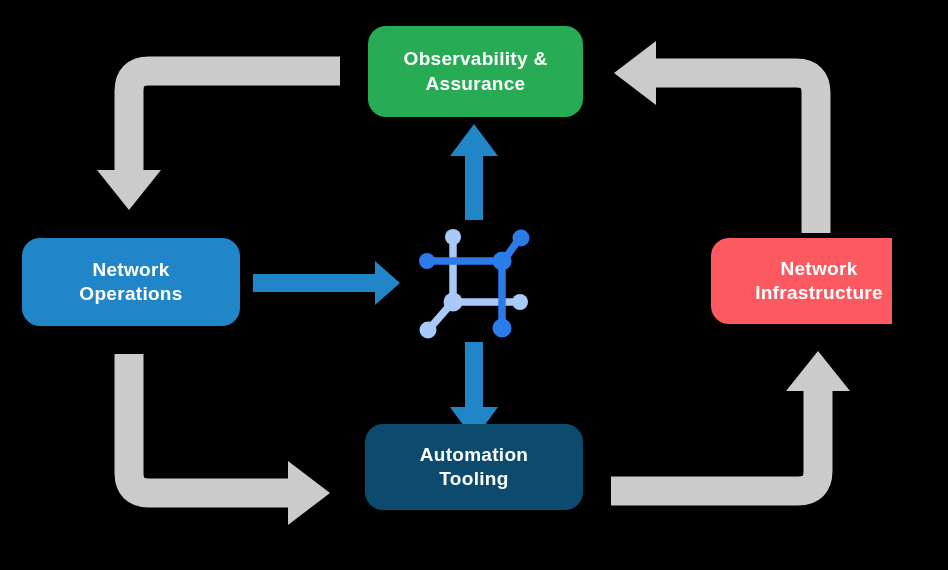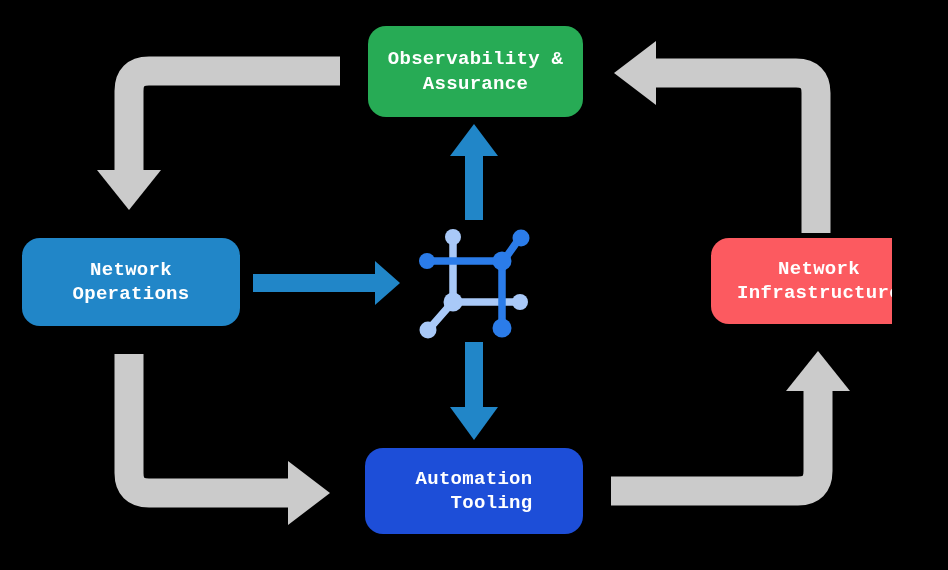--- a/index.html
+++ b/index.html
@@ -1,40 +1,40 @@
 <!DOCTYPE html>
 <html><head>
 <meta charset="utf-8">
 <style>
   html,body{margin:0;padding:0;background:#000;}
   .canvas{
     position:relative;
     width:892px;height:570px;
     background:#000000;
     overflow:hidden;
-    font-family:Liberation Mono, monospace;
+    font-family:Liberation Sans, sans-serif;
     border-radius:10px;
   }
   .arrow-layer{position:absolute;left:0;top:0;width:948px;height:570px;}
   .node-box{
     position:absolute;
     display:flex;align-items:center;justify-content:center;
     border-radius:18px;
     color:#ffffff;
     font-size:19px;
     font-weight:600;
     line-height:1.28;
     letter-spacing:0.3px;
     text-align:center;
     white-space:pre-line;
   }
   .node-observability{left:368px;top:26px;width:215px;height:91px;background:#27ab55;}
   .node-operations{left:22px;top:238px;width:218px;height:88px;background:#2186c8;}
   .node-infrastructure{left:711px;top:238px;width:216px;height:86px;background:#fc5a60;}
-  .node-automation{left:365px;top:448px;width:218px;height:86px;background:#1d4ed8;text-align:right;}
+  .node-automation{left:365px;top:424px;width:218px;height:86px;background:#0c4a6e;}
 </style>
 </head>
 <body>
 
 <div class="canvas">
 
   <svg class="arrow-layer" width="948" height="570" viewBox="0 0 948 570" xmlns="http://www.w3.org/2000/svg">
 
     <g>
       <path d="M340 71 H149 Q129 71 129 91 V172" fill="none" stroke-width="29" stroke="#cbcbcb"></path>

